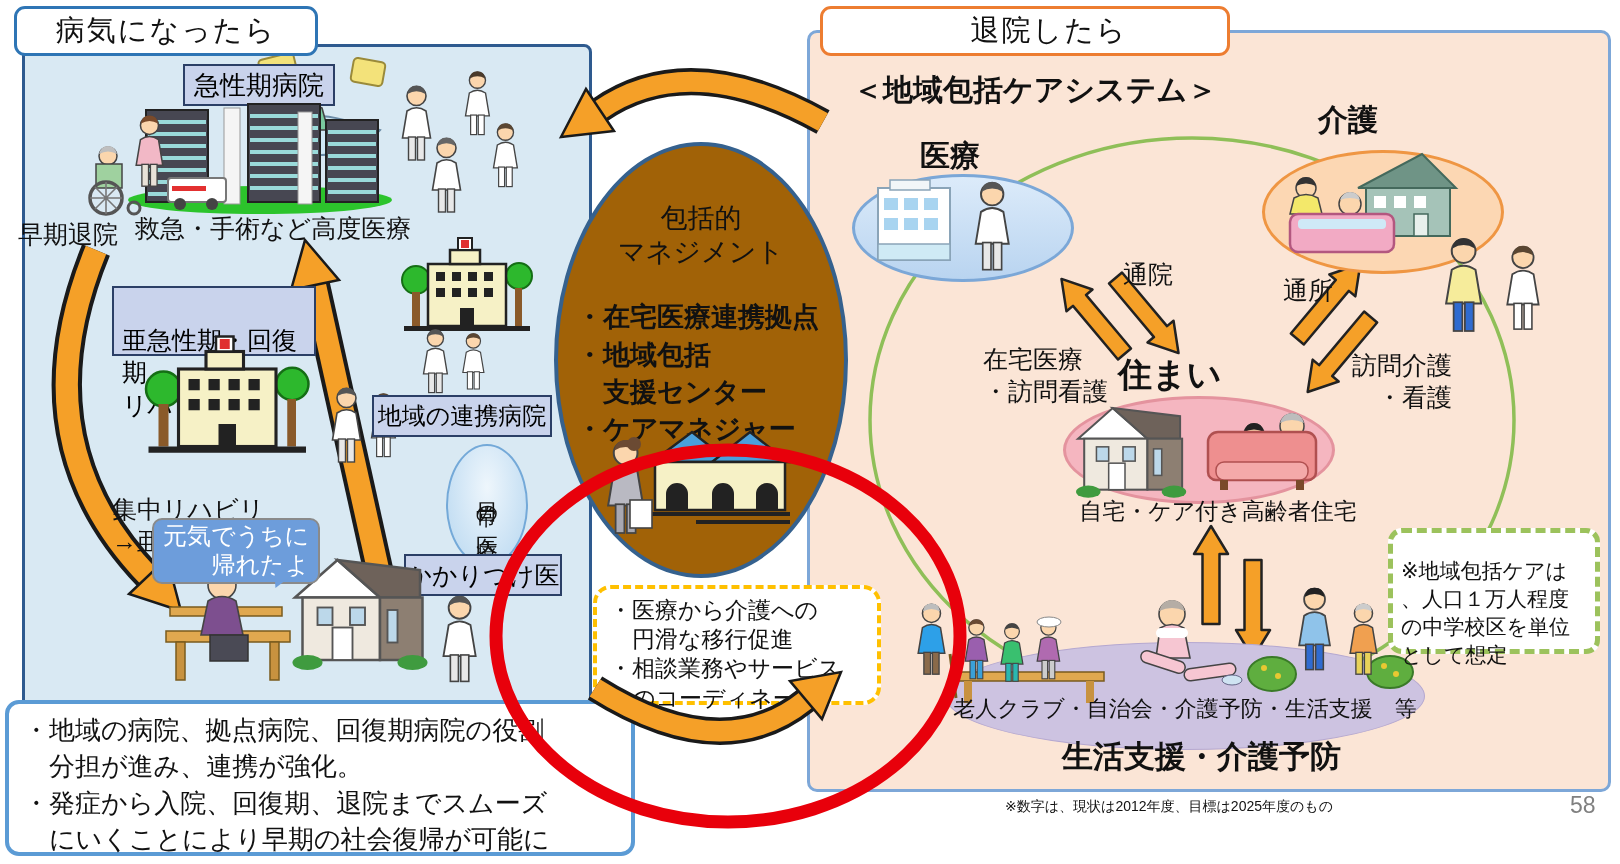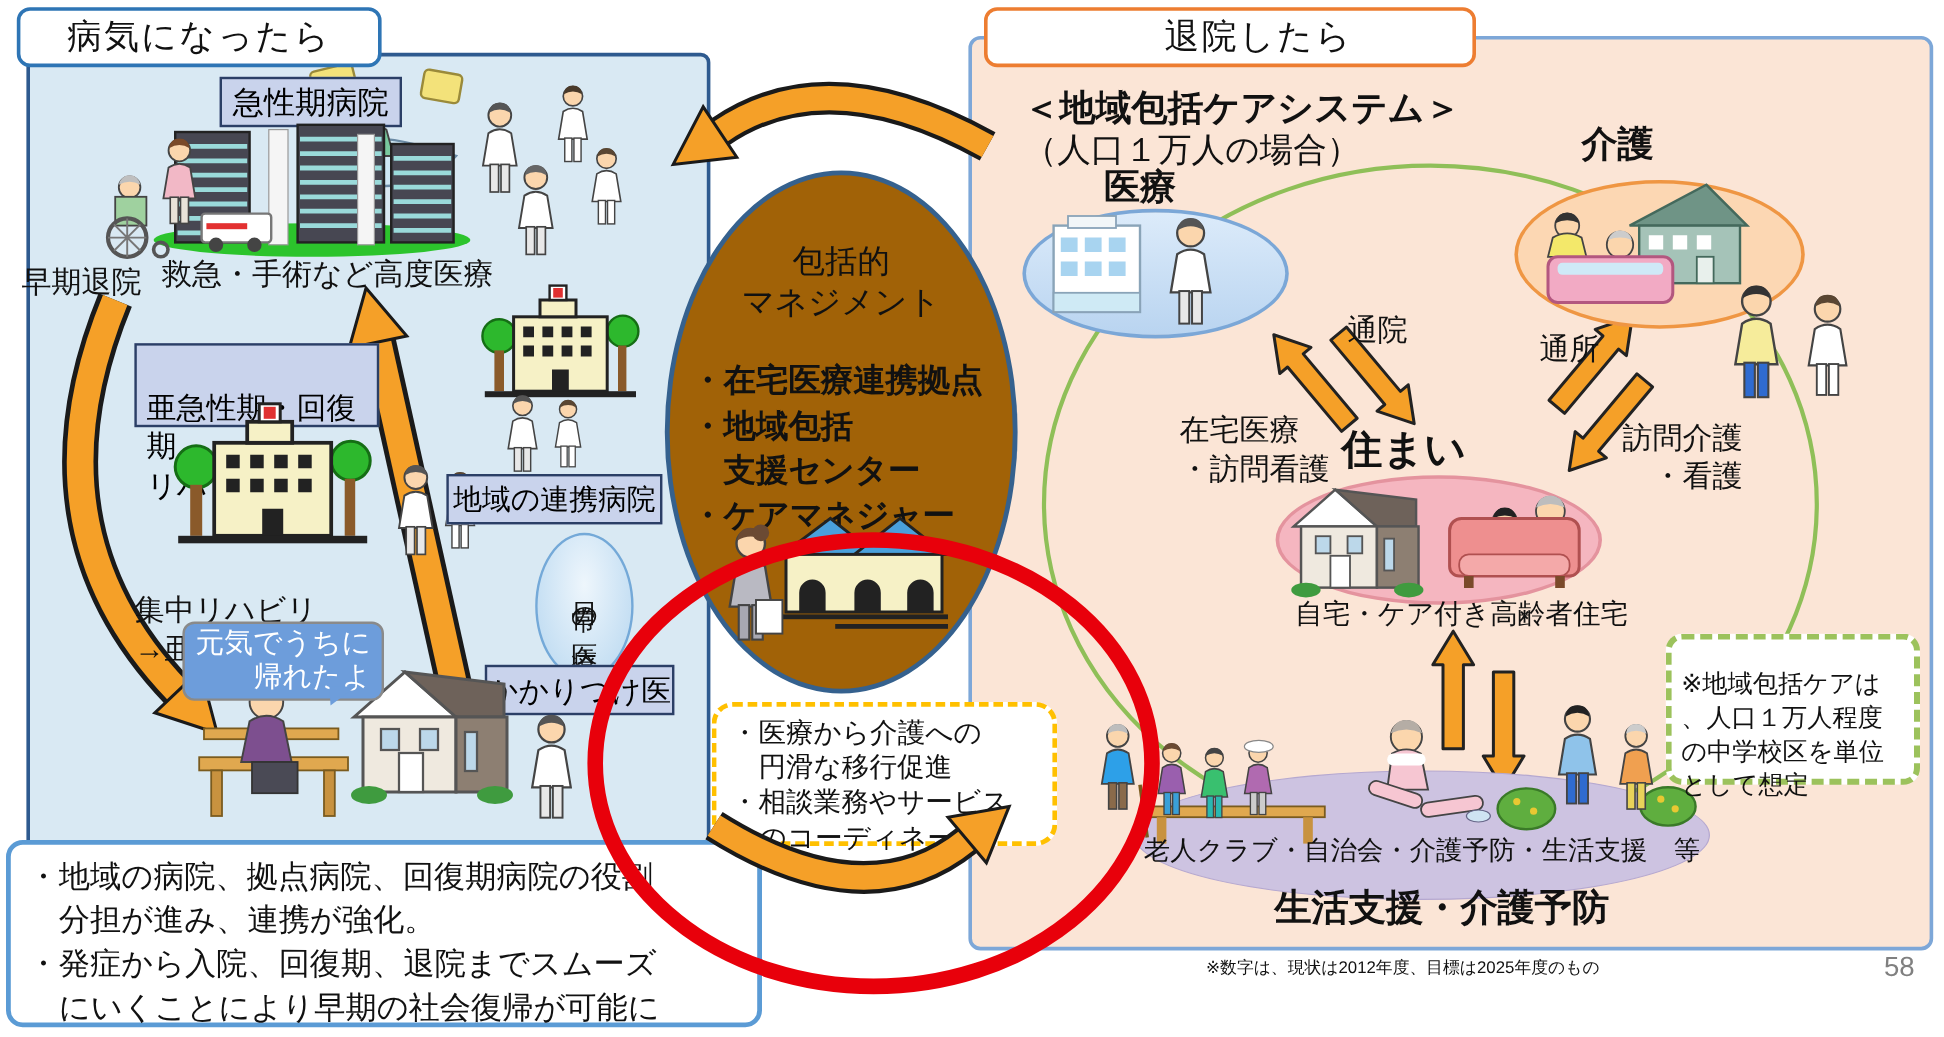--- a/index.html
+++ b/index.html
@@ -289,23 +289,20 @@
   <div class="abs dash-orange">
     <span class="pre">・医療から介護への
 　円滑な移行促進
 ・相談業務やサービス
 　のコーディネート</span>
   </div>
 
   <div class="abs b30 layer3" style="left:853px;top:70px;">
     <span>＜地域包括ケアシステム＞</span>
   </div>
-  <div class="abs layer3" style="left:853px;top:106px;font-size:28px;">
-    <span>（人口１万人の場合）</span>
-  </div>
 
   <div class="abs b30 layer3" style="left:920px;top:136px;">
     <span>医療</span>
   </div>
   <div class="abs ell medical-oval"></div>
   <svg class="abs layer3" style="left:868px;top:180px" width="190" height="94">
     <rect x="10" y="8" width="72" height="72" fill="#fff" stroke="#8aa4b8" stroke-width="2"></rect>
     <rect x="22" y="0" width="40" height="10" fill="#f2f6f8" stroke="#8aa4b8" stroke-width="1.5"></rect>
     <path fill="#a8d4f0" d="M16 18h14v12h-14z M36 18h14v12h-14z M56 18h14v12h-14z M16 38h14v12h-14z M36 38h14v12h-14z M56 38h14v12h-14z"></path>
     <rect x="10" y="64" width="72" height="16" fill="#cfeaf5" stroke="#8aa4b8" stroke-width="1.5"></rect>

